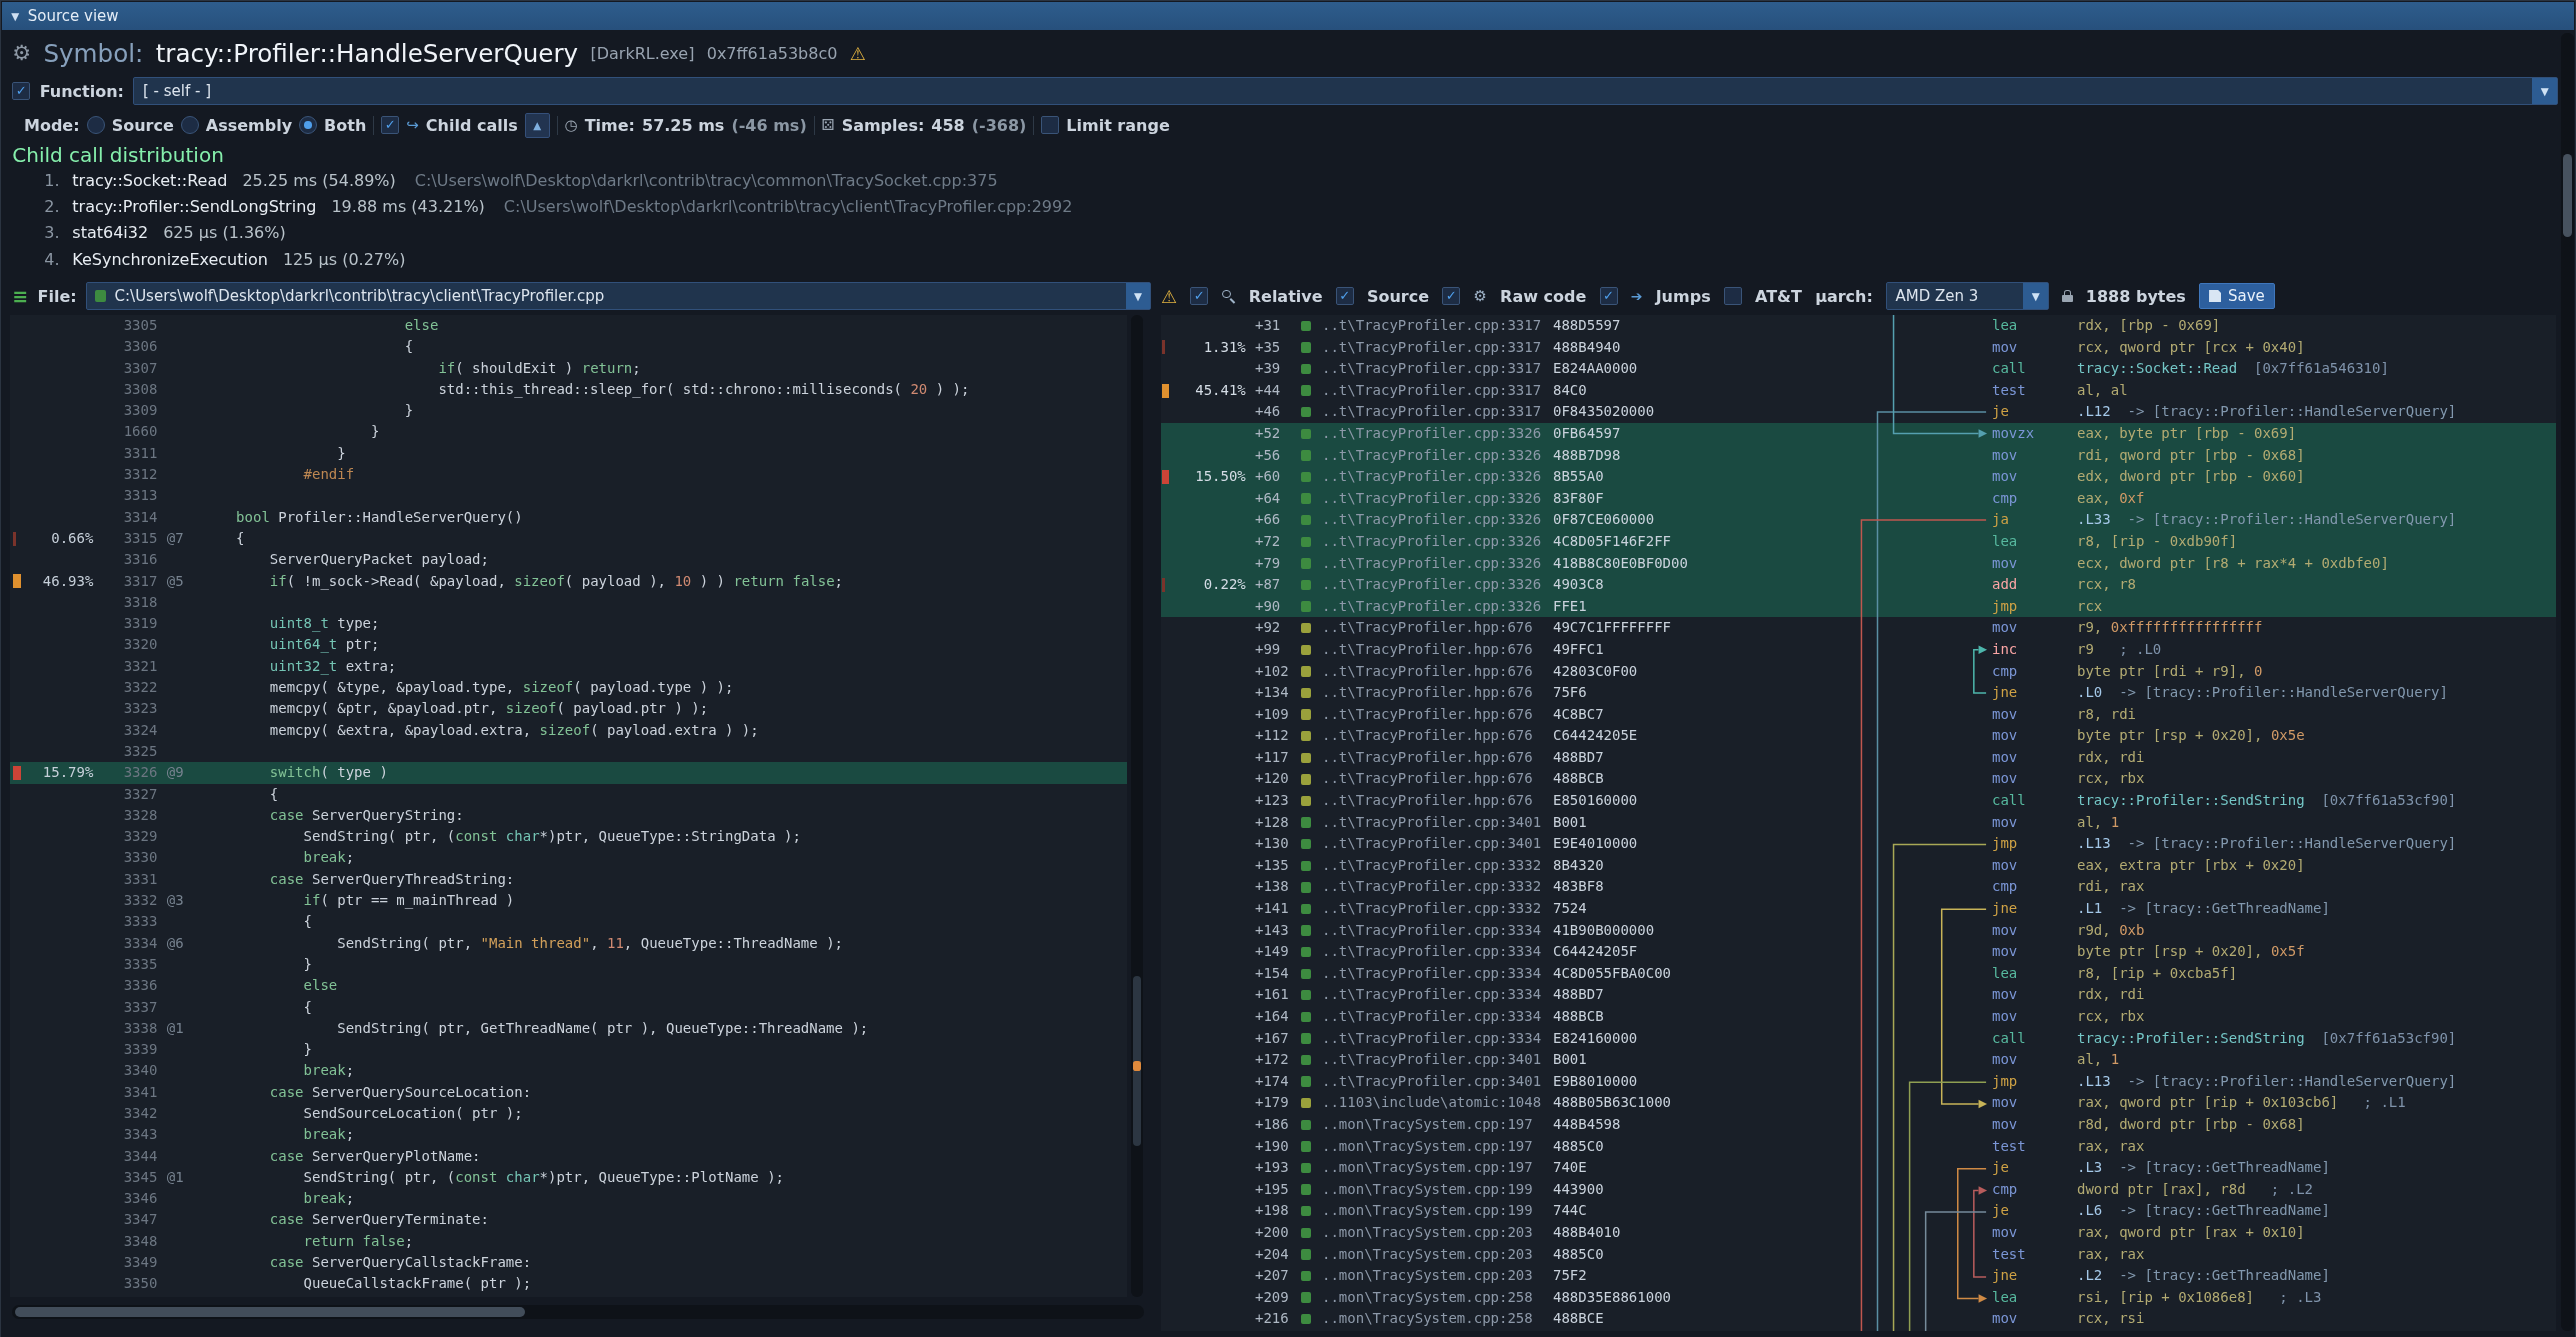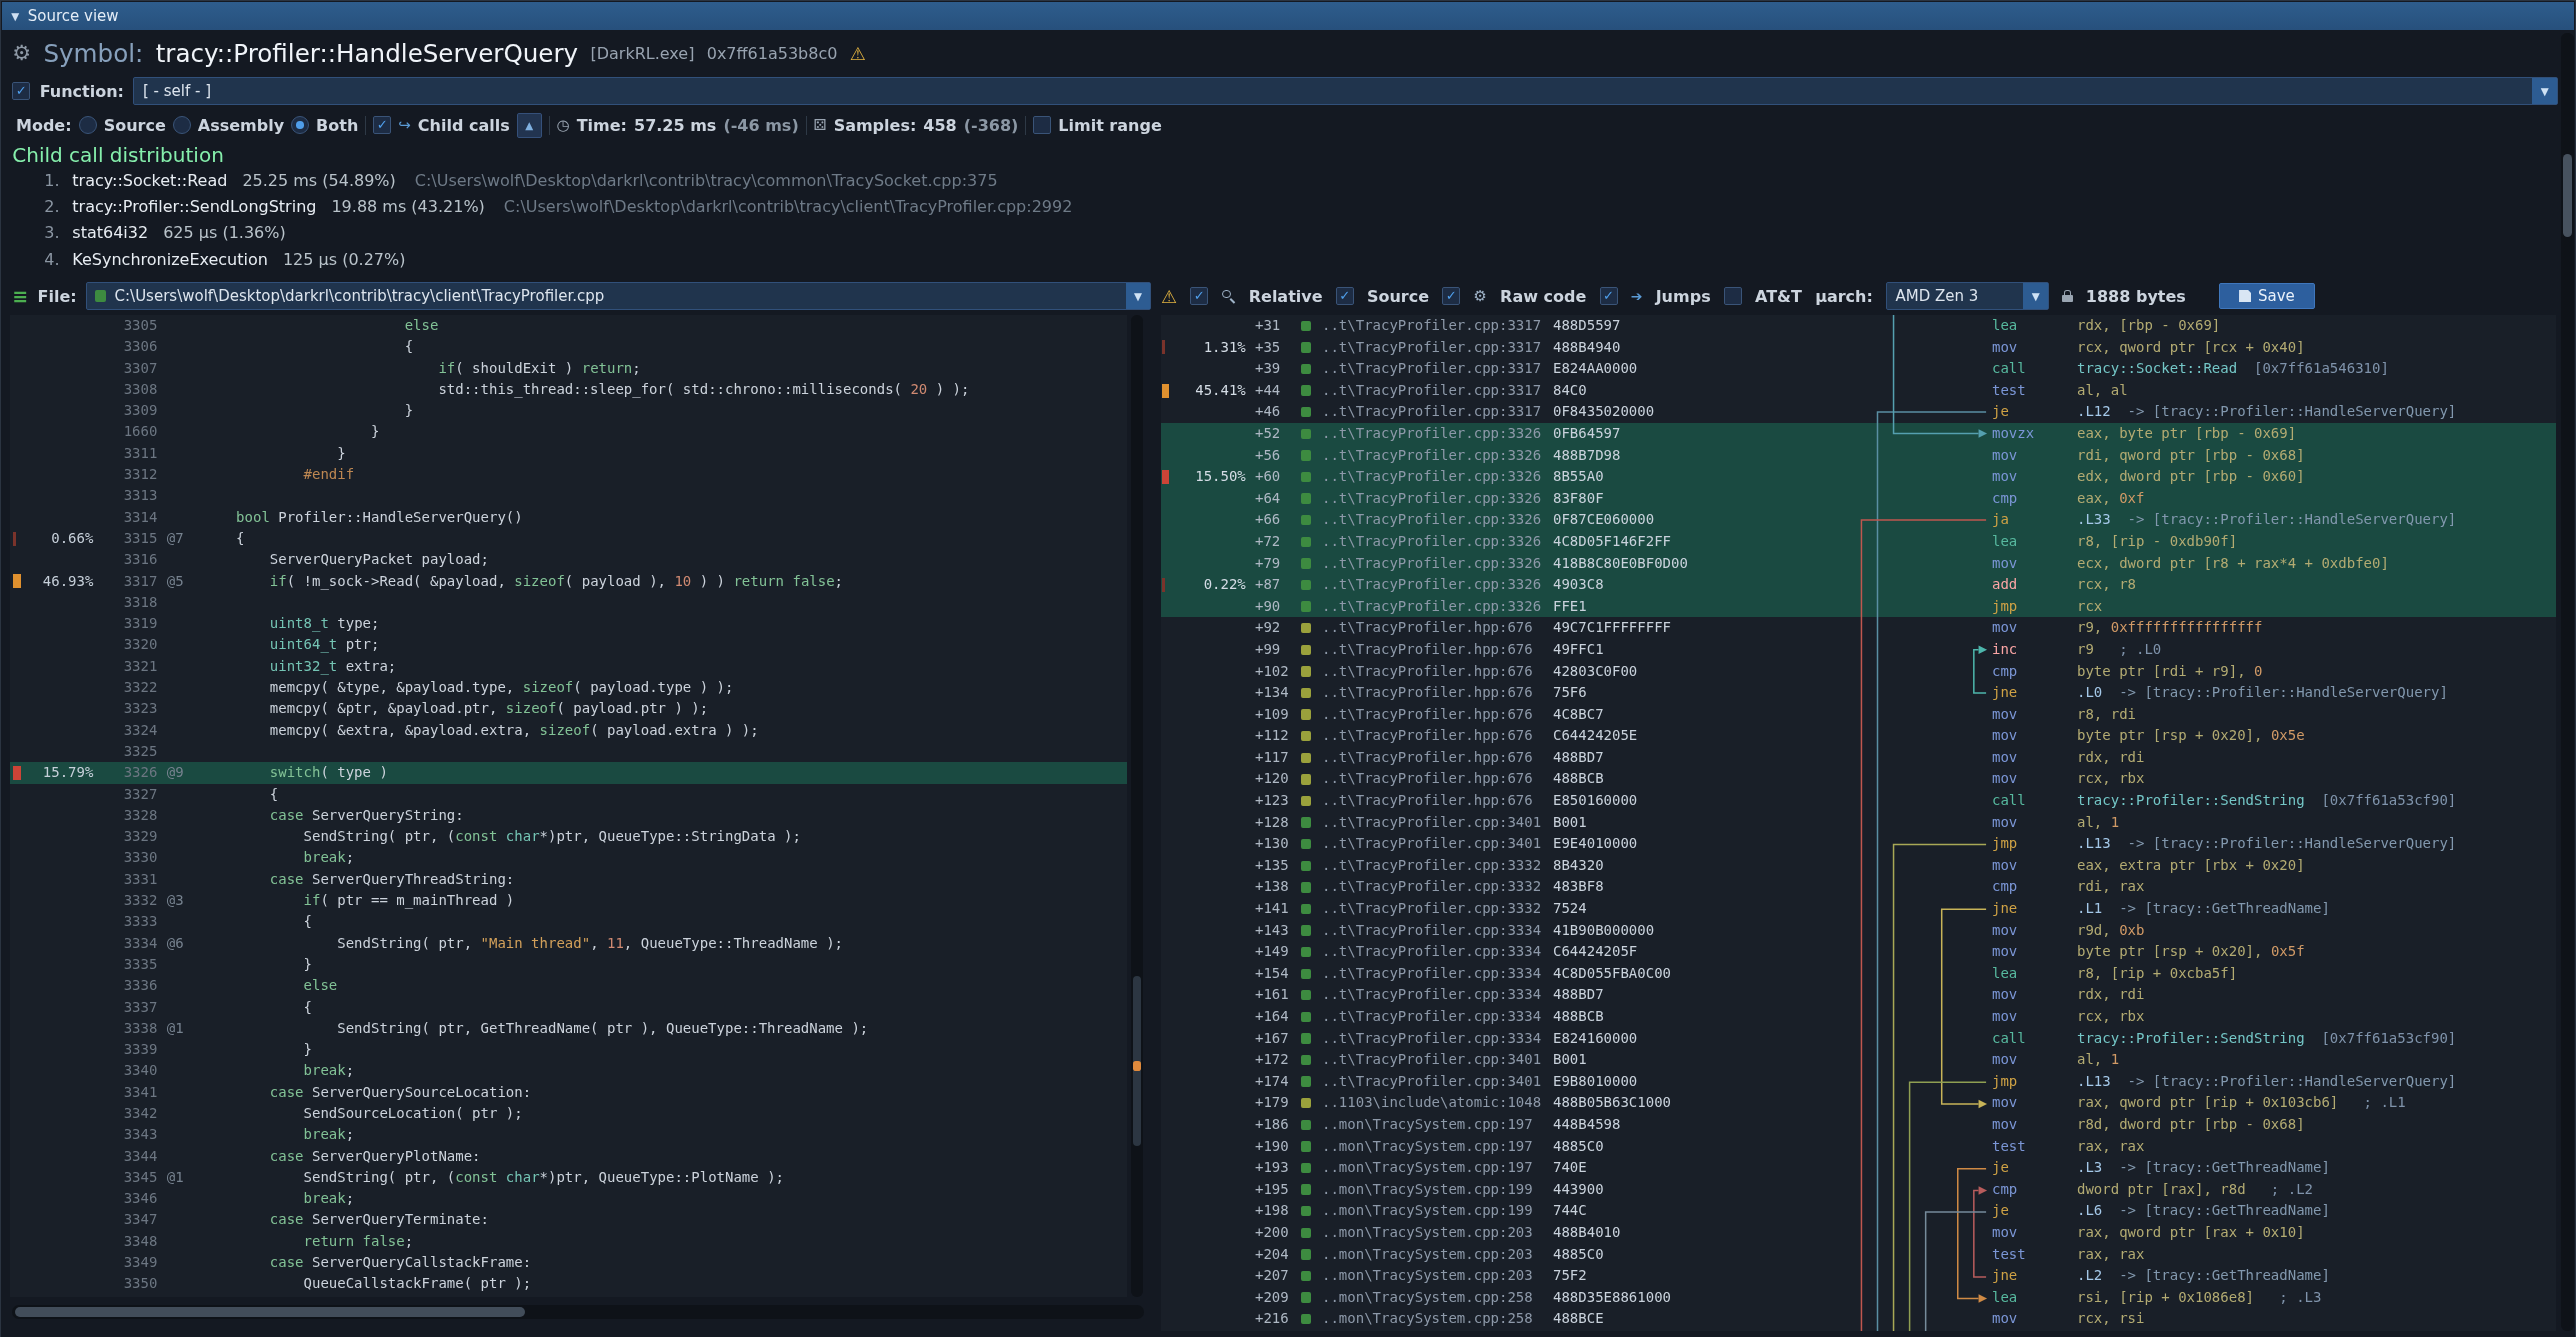--- a/index.html
+++ b/index.html
@@ -30,21 +30,21 @@
   .combo{display:flex;align-items:center;background:#20344d;border:0.9px solid #31507a;height:26.4px;border-radius:1.9px;}
   .combo-text{flex:1;padding:0 8.5px;font-size:15px;color:#dde5ee;white-space:nowrap;overflow:hidden;}
   .combo-btn{width:24.6px;height:100%;background:#2d5c92;color:#cfe2f5;font-size:10.4px;display:flex;align-items:center;
              justify-content:center;flex:0 0 auto;}
   .vsep{width:0.9px;height:19px;background:#2e3946;}
   .mini-btn{width:23px;height:23px;background:#223450;border:0.9px solid #35507a;border-radius:1.9px;display:flex;
             align-items:center;justify-content:center;color:#7fb0e0;font-size:10.4px;}
   
   .function-row{position:absolute;left:11.3px;top:76px;right:17px;height:28px;display:flex;align-items:center;gap:9.4px;}
   .fn-combo{flex:1;}
-  .mode-row{position:absolute;left:15px;top:110px;height:28px;display:flex;align-items:center;gap:7px;white-space:nowrap;}
+  .mode-row{position:absolute;left:23px;top:110px;height:28px;display:flex;align-items:center;gap:7px;white-space:nowrap;}
   .icon-cc{color:#5b9bd5;font-size:15px;}
   .icon-clock,.icon-dice{color:#9aa5b2;font-size:15px;}
   
   .childcalls{position:absolute;left:11.3px;top:142px;width:2541px;height:136px;overflow:hidden;}
   .cc-head{font-size:20px;color:#86efac;line-height:24.6px;}
   .cc-row{font-size:16px;line-height:26.4px;white-space:nowrap;margin-left:32px;}
   .cc-idx{display:inline-block;width:28px;color:#8b96a3;}
   .cc-name{color:#e8edf3;}
   .cc-time{color:#b9c3ca;margin-left:15px;}
   .cc-path{color:#6e7a87;margin-left:19px;}
@@ -57,21 +57,21 @@
   .asm-header{position:absolute;left:1160px;top:280px;width:1395px;height:30px;display:flex;align-items:center;gap:13.2px;white-space:nowrap;}
   .icon-mag{position:relative;width:14px;height:14px;display:inline-block;}
   .icon-mag::before{content:'';position:absolute;left:0.9px;top:0.9px;width:6.6px;height:6.6px;border:1.9px solid #9fb3c8;border-radius:50%;}
   .icon-mag::after{content:'';position:absolute;left:9.4px;top:9.4px;width:5.7px;height:1.9px;background:#9fb3c8;transform:rotate(45deg);transform-origin:0 0;}
   .icon-gear{color:#9fb3c8;font-size:15px;}
   .icon-jumps{color:#5b9bd5;font-size:14px;}
   .icon-lock{position:relative;width:10.4px;height:7.6px;background:#9aa5b2;border-radius:0.9px;margin-top:4.7px;display:inline-block;}
   .icon-lock::before{content:'';position:absolute;top:-4.7px;left:1.9px;width:4.7px;height:4.7px;border:1.9px solid #9aa5b2;border-bottom:none;border-radius:2.8px 2.8px 0 0;}
   .uarch-combo{width:161px;}
   .save-btn{display:flex;align-items:center;gap:6.6px;background:#2d5f9e;border:0.9px solid #3f77bd;border-radius:1.9px;
-            height:24.6px;padding:0 19px;color:#e9f1fa;font-size:15px;margin-left:20px;}
+            height:24.6px;padding:0 9px;color:#e9f1fa;font-size:15px;}
   .icon-floppy{width:12.3px;height:12.3px;background:#d9e6f4;clip-path:polygon(0 0,72% 0,100% 28%,100% 100%,0 100%);}
   
   .source-pane{position:absolute;left:9.4px;top:314px;width:1117px;height:982px;background:#191f28;overflow:hidden;}
   .asm-pane{position:absolute;left:1160px;top:314px;width:1395px;height:1016px;background:#191f28;overflow:hidden;}
   
   .srow{height:21.3px;line-height:21.3px;font:14px/21.3px "DejaVu Sans Mono",monospace;white-space:pre;position:relative;}
   .srow.hl{background:#1a4a41;}
   .s-pct{display:inline-block;width:83px;text-align:right;color:#c7d0da;}
   .s-num{display:inline-block;width:64px;text-align:right;color:#6c7682;}
   .s-anno{display:inline-block;width:45px;padding-left:9.4px;box-sizing:border-box;color:#76828f;}

